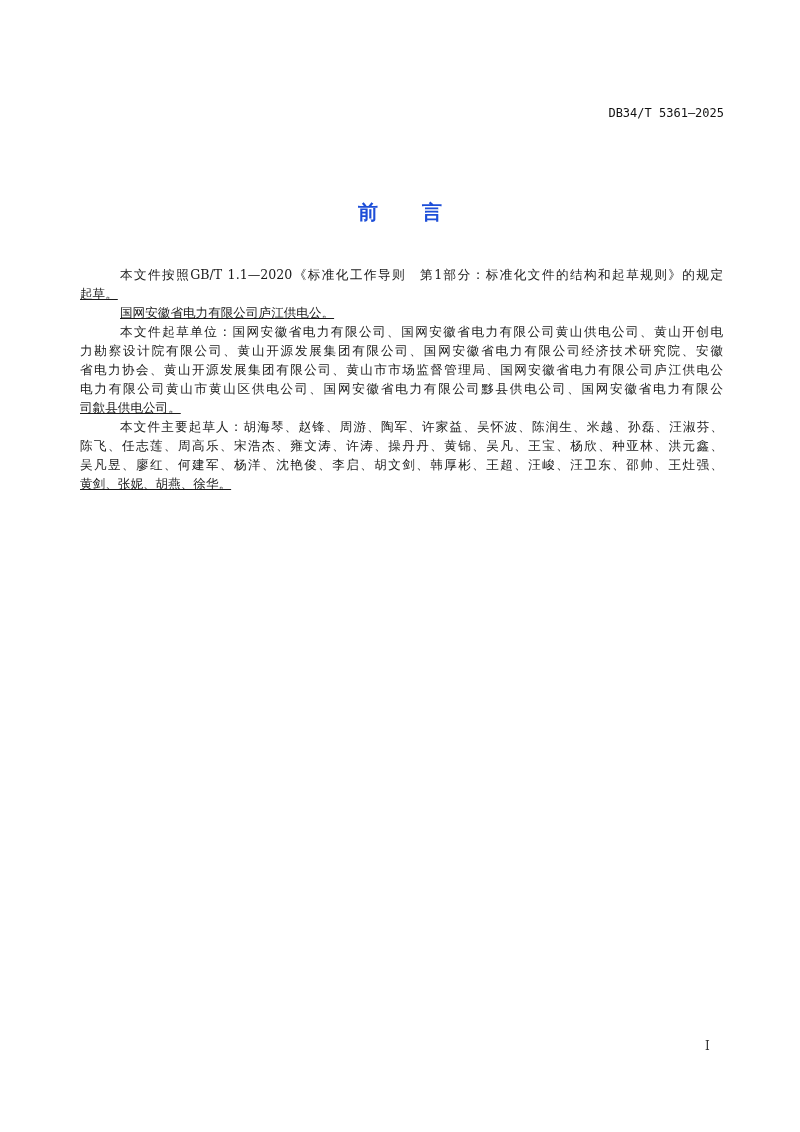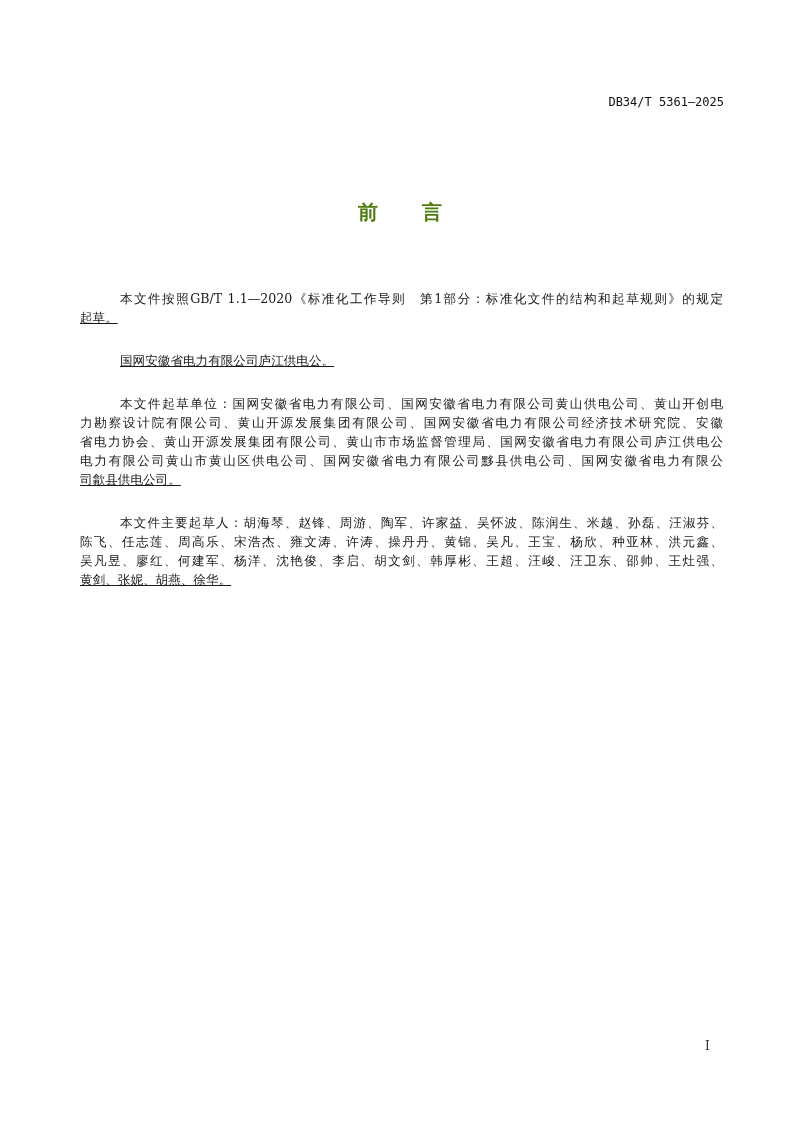--- a/index.html
+++ b/index.html
@@ -1,29 +1,29 @@
 <!DOCTYPE html>
 <html><head>
 <meta charset="utf-8">
 <style>
   html, body { margin: 0; padding: 0; background: #ffffff; }
   body { width: 800px; height: 1132px; position: relative; overflow: hidden;
          font-family: "DejaVu Serif", "Liberation Serif", serif; color: #1a1a1a; }
-  .header-code { position: absolute; right: 76px; top: 95px;
+  .header-code { position: absolute; right: 76px; top: 106px;
                  font-family: "DejaVu Sans Mono", "Liberation Mono", monospace;
                  font-size: 12px; color: #111; letter-spacing: 0px; }
   .page-title { position: absolute; left: 0; width: 800px; top: 199px; text-align: center;
                 font-family: "DejaVu Sans", "Liberation Sans", sans-serif;
-                font-size: 20px; font-weight: bold; color: #4d7c0f; }
+                font-size: 20px; font-weight: bold; color: #1d4ed8; }
   .page-title span { display: inline-block; }
   .page-title .gap { width: 44px; }
   .body { position: absolute; left: 80px; top: 265px; width: 643px; font-size: 12.6px; line-height: 19px; }
   .line { display: block; white-space: nowrap; text-align-last: justify; text-align: justify; height: 19px; overflow: hidden; }
   .line.last { text-align-last: left; text-decoration: underline; }
-  .indent { padding-left: 40px; margin-top: 24px; }
+  .indent { padding-left: 40px; }
   .page-number { position: absolute; left: 705px; top: 1039px; font-size: 12px; color: #333; }
 </style>
 </head>
 <body>
 
 <div class="header-code">DB34/T 5361—2025</div>
 
 <div class="page-title">
   <span>前</span><span class="gap"></span><span>言</span>
 </div>

